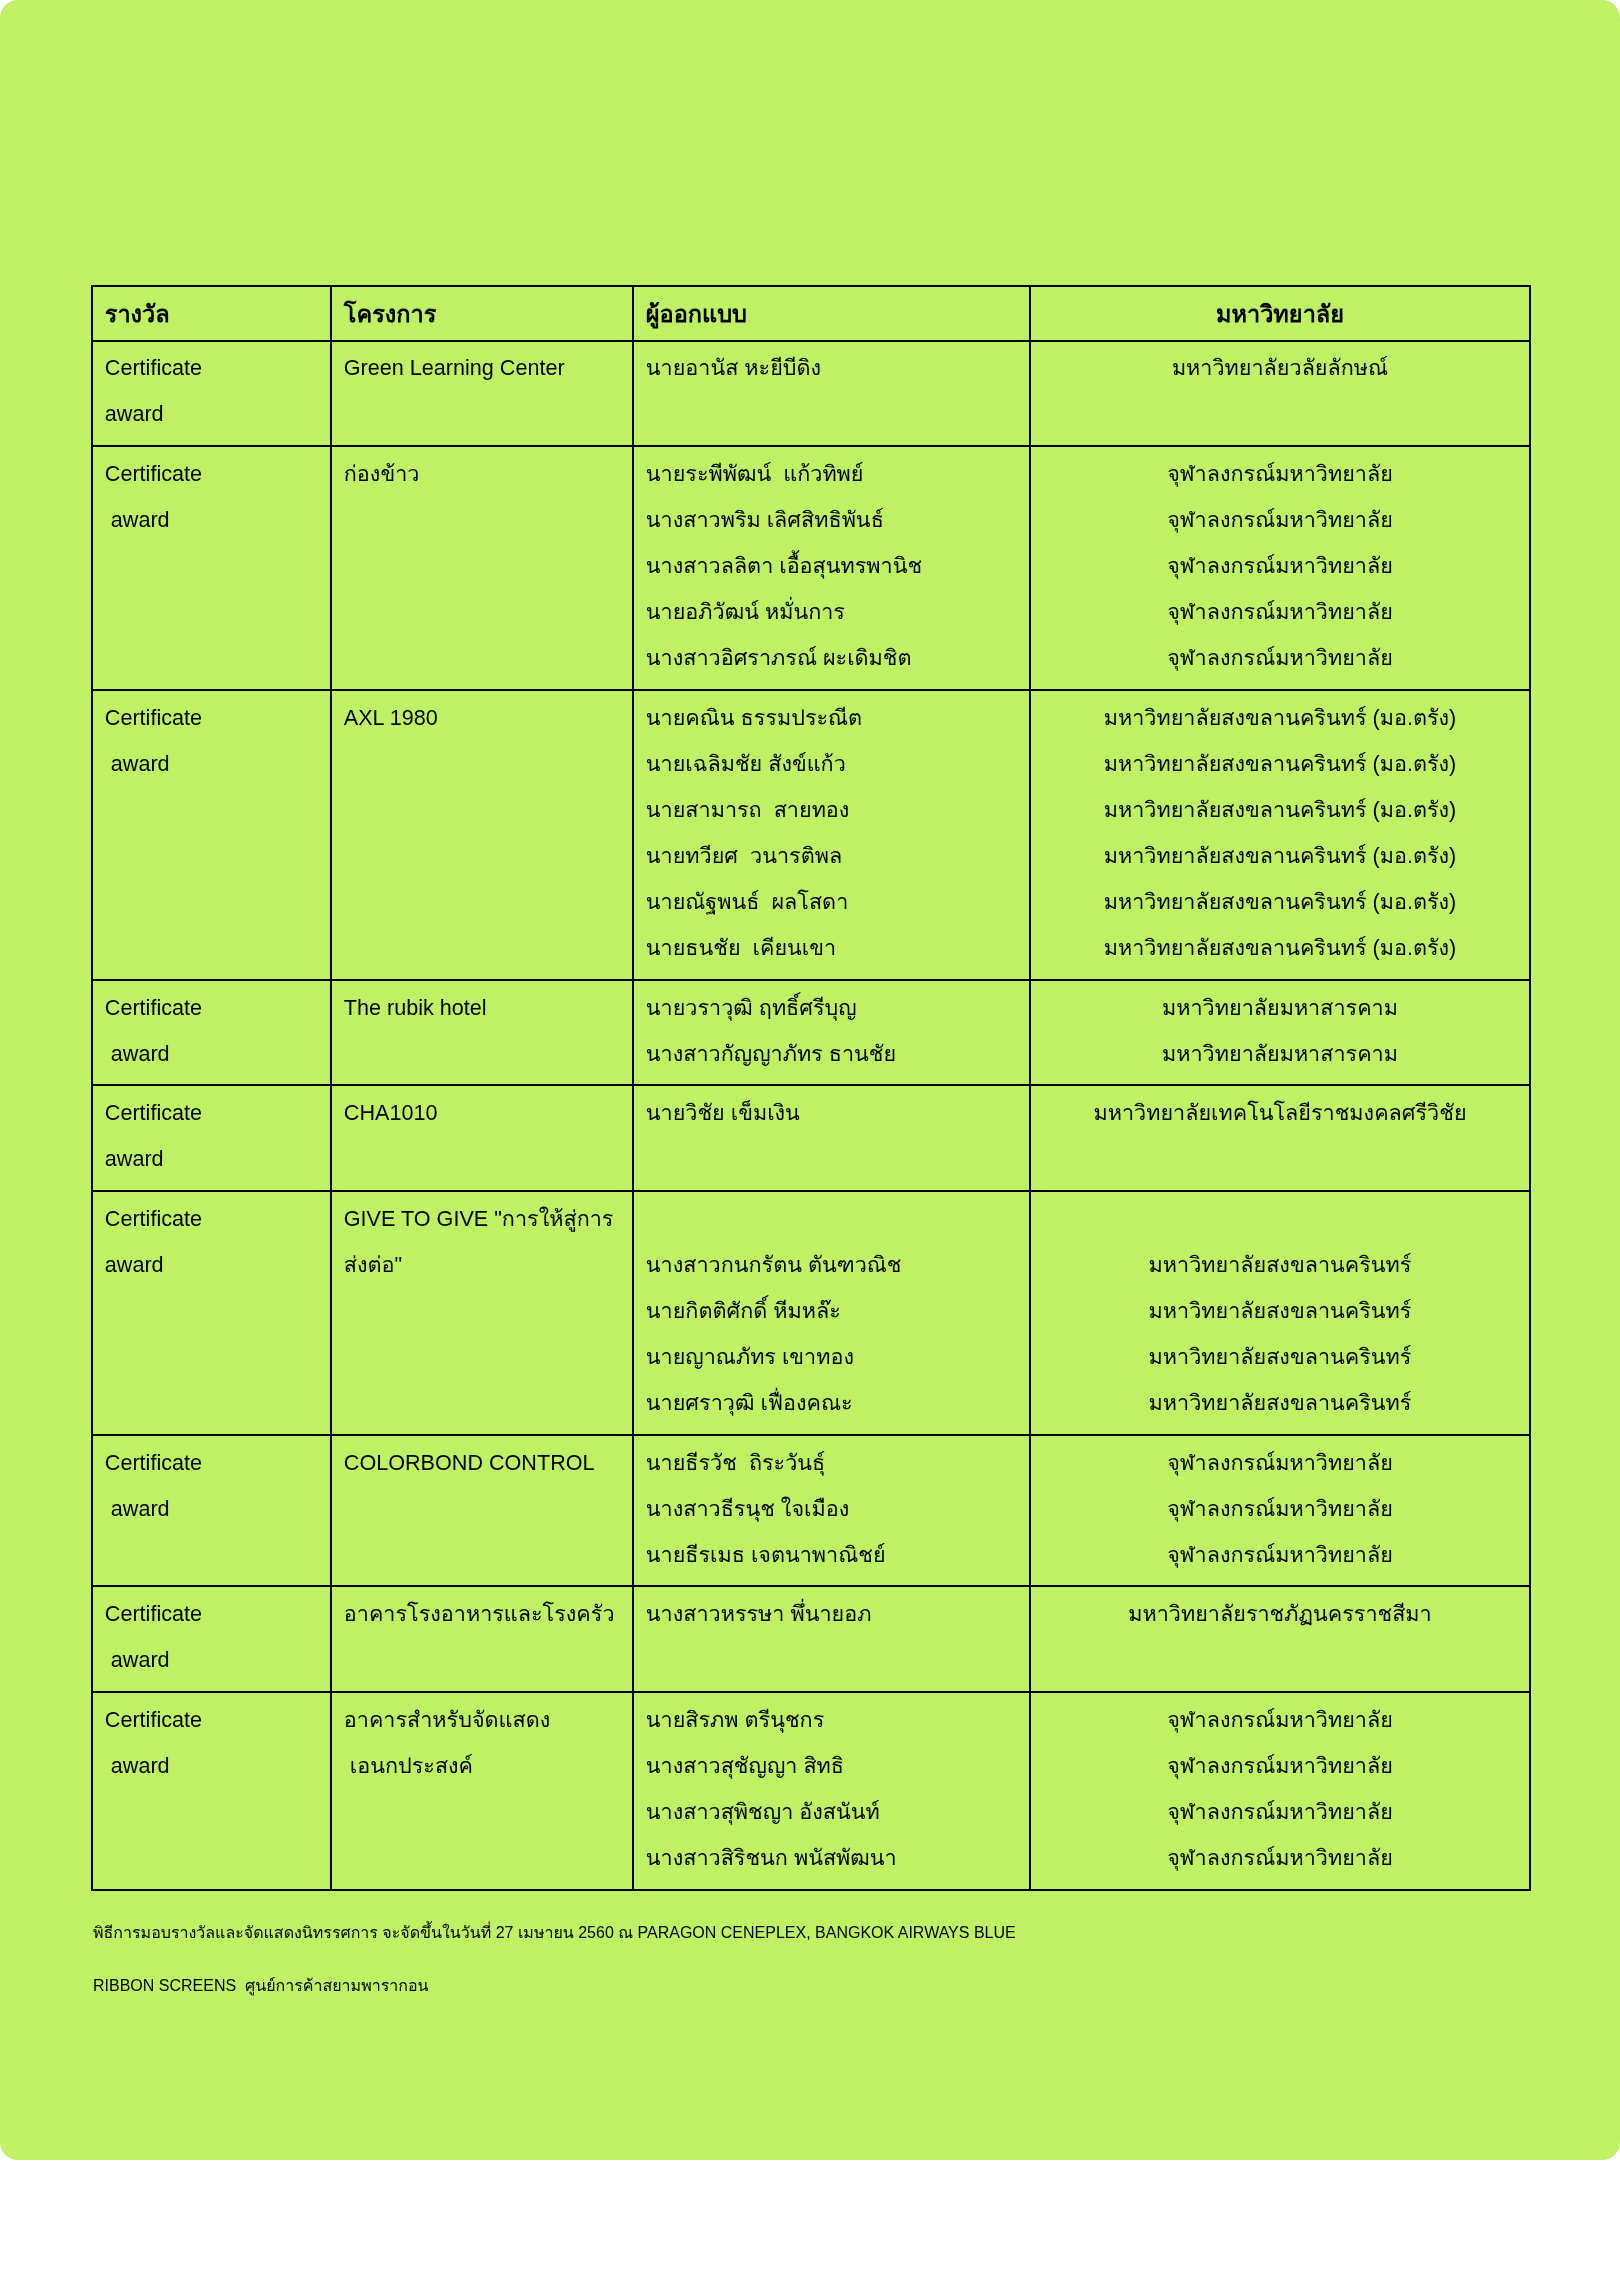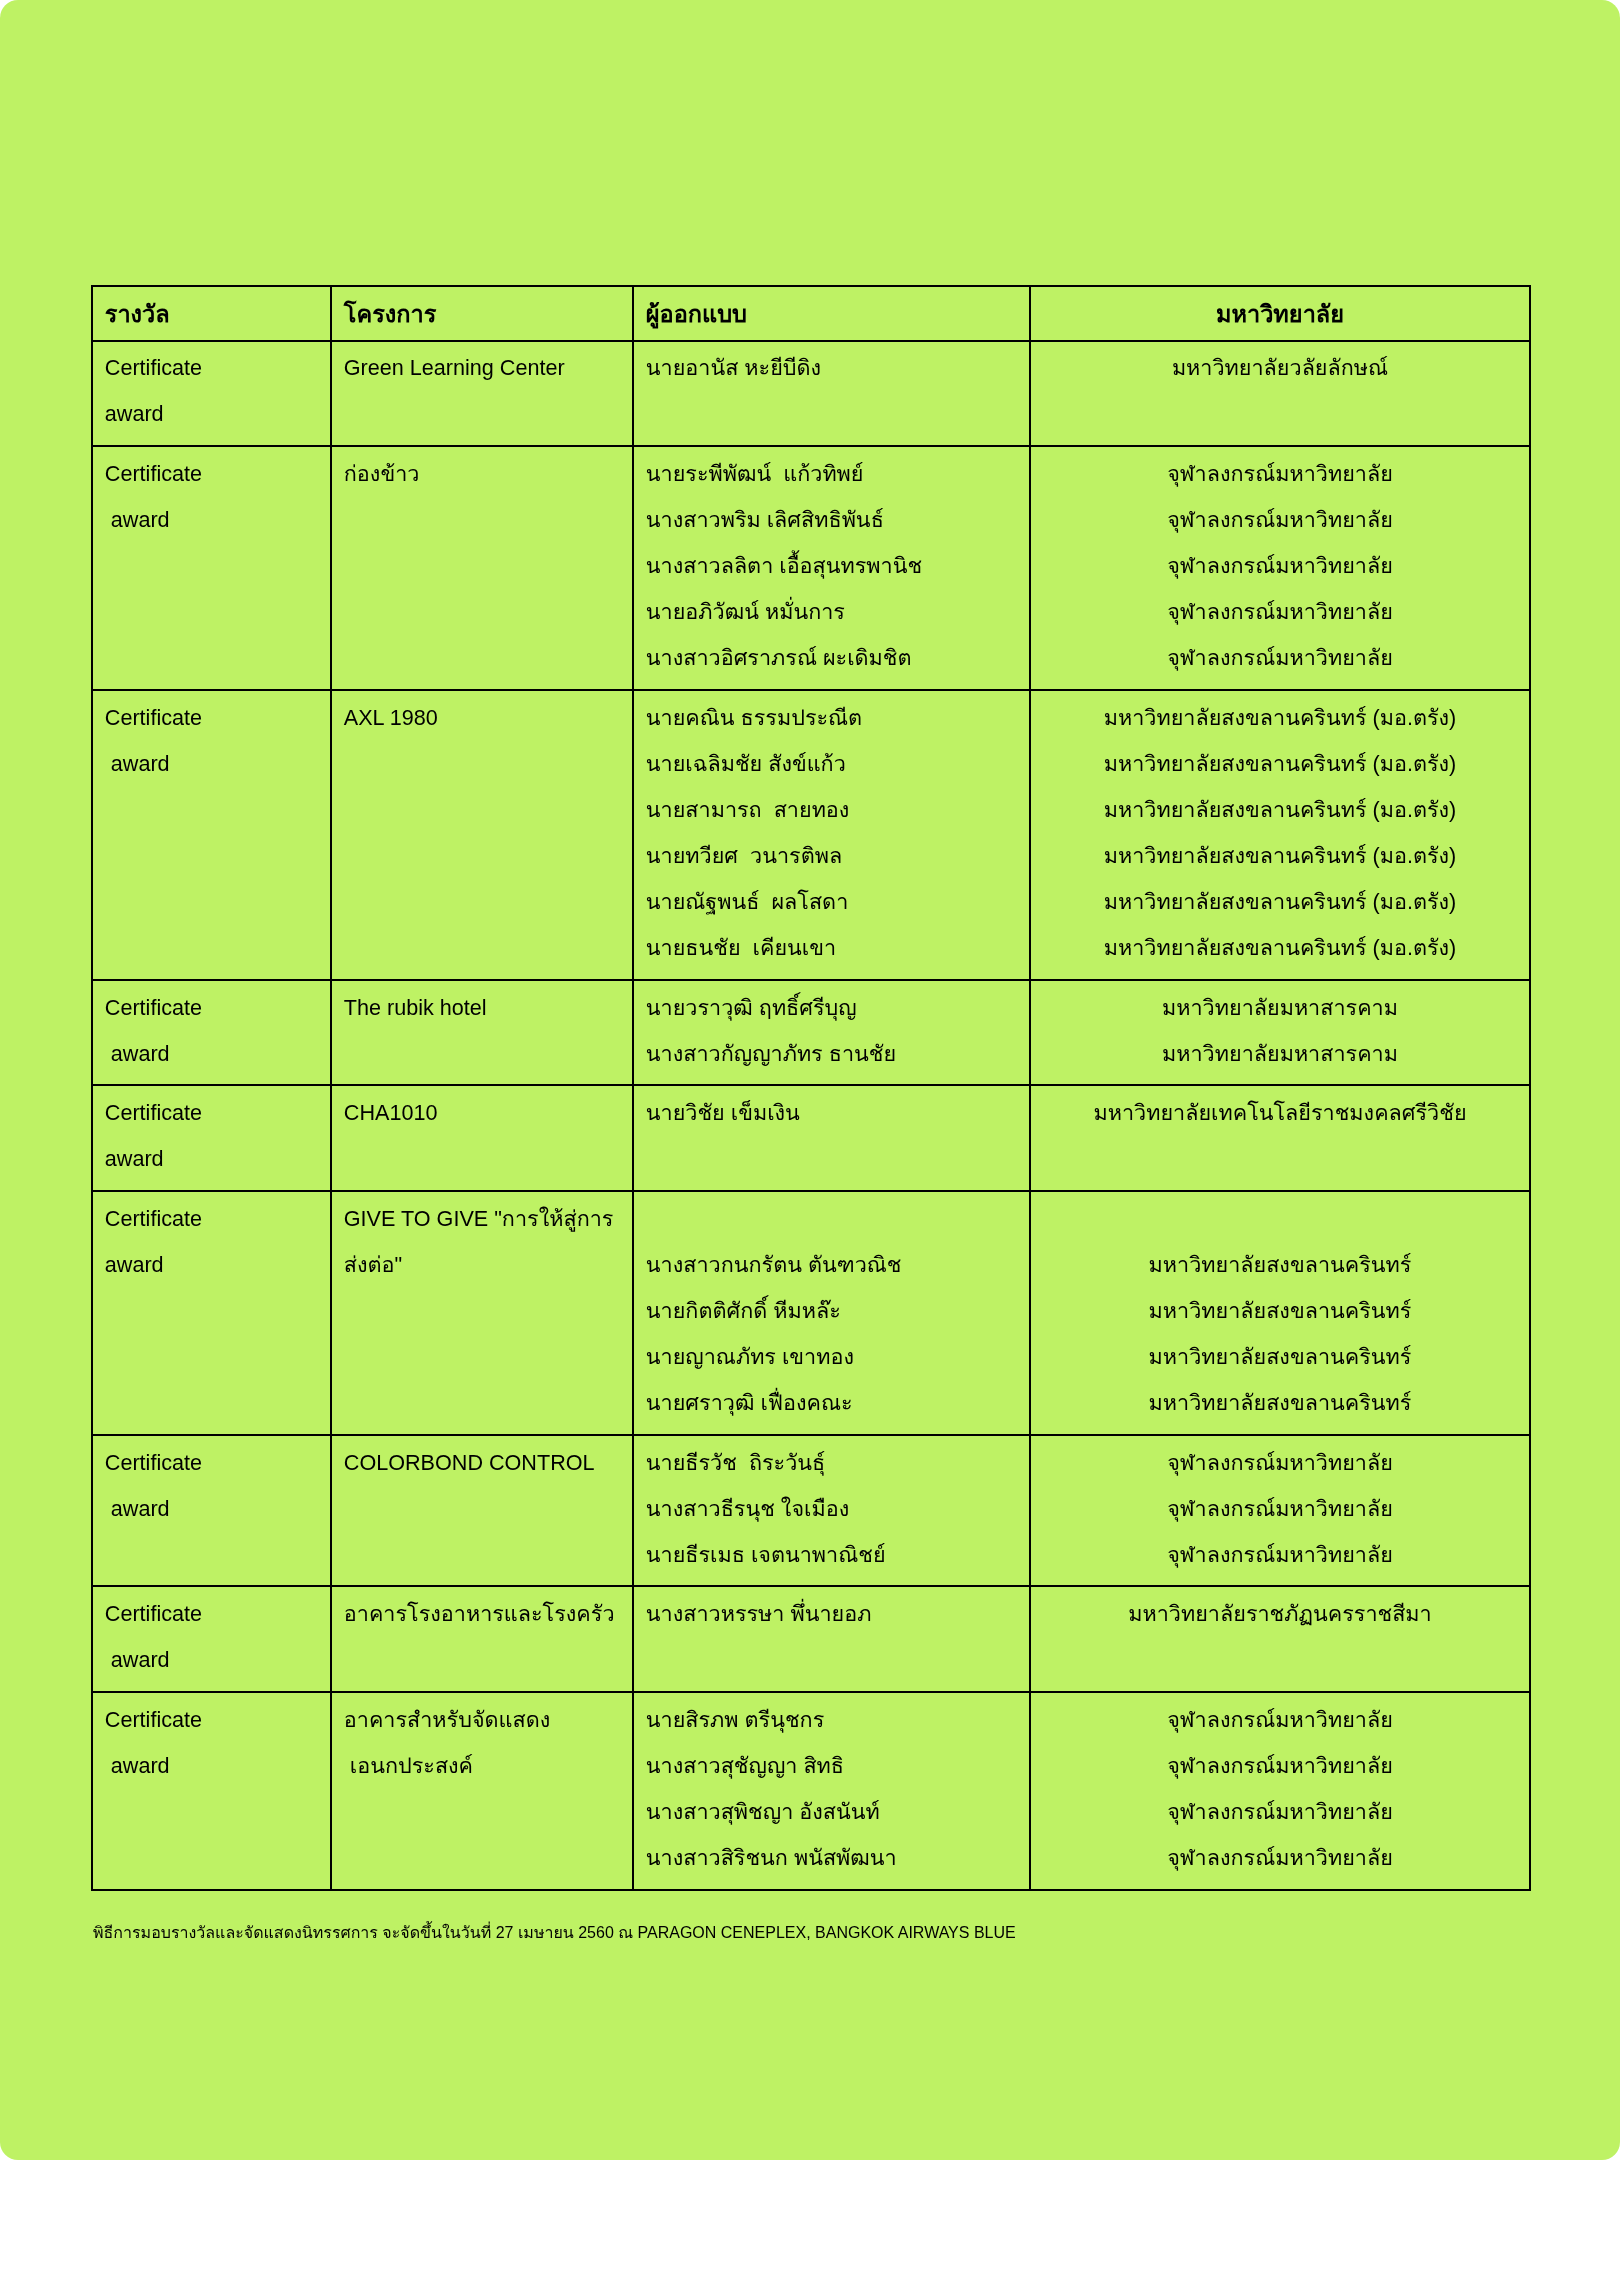--- a/index.html
+++ b/index.html
@@ -299,16 +299,17 @@
             <div class="line">จุฬาลงกรณ์มหาวิทยาลัย</div>
             <div class="line">จุฬาลงกรณ์มหาวิทยาลัย</div>
             <div class="line">จุฬาลงกรณ์มหาวิทยาลัย</div>
           </td>
         </tr>
       </tbody>
   </table>
 
   <div class="footer">
     <div class="fline">พิธีการมอบรางวัลและจัดแสดงนิทรรศการ จะจัดขึ้นในวันที่ 27 เมษายน 2560 ณ PARAGON CENEPLEX, BANGKOK AIRWAYS BLUE</div>
+    <div class="fline">RIBBON SCREENS  ศูนย์การค้าสยามพารากอน</div>
   </div>
 
 </div>
 
 
 </body></html>

